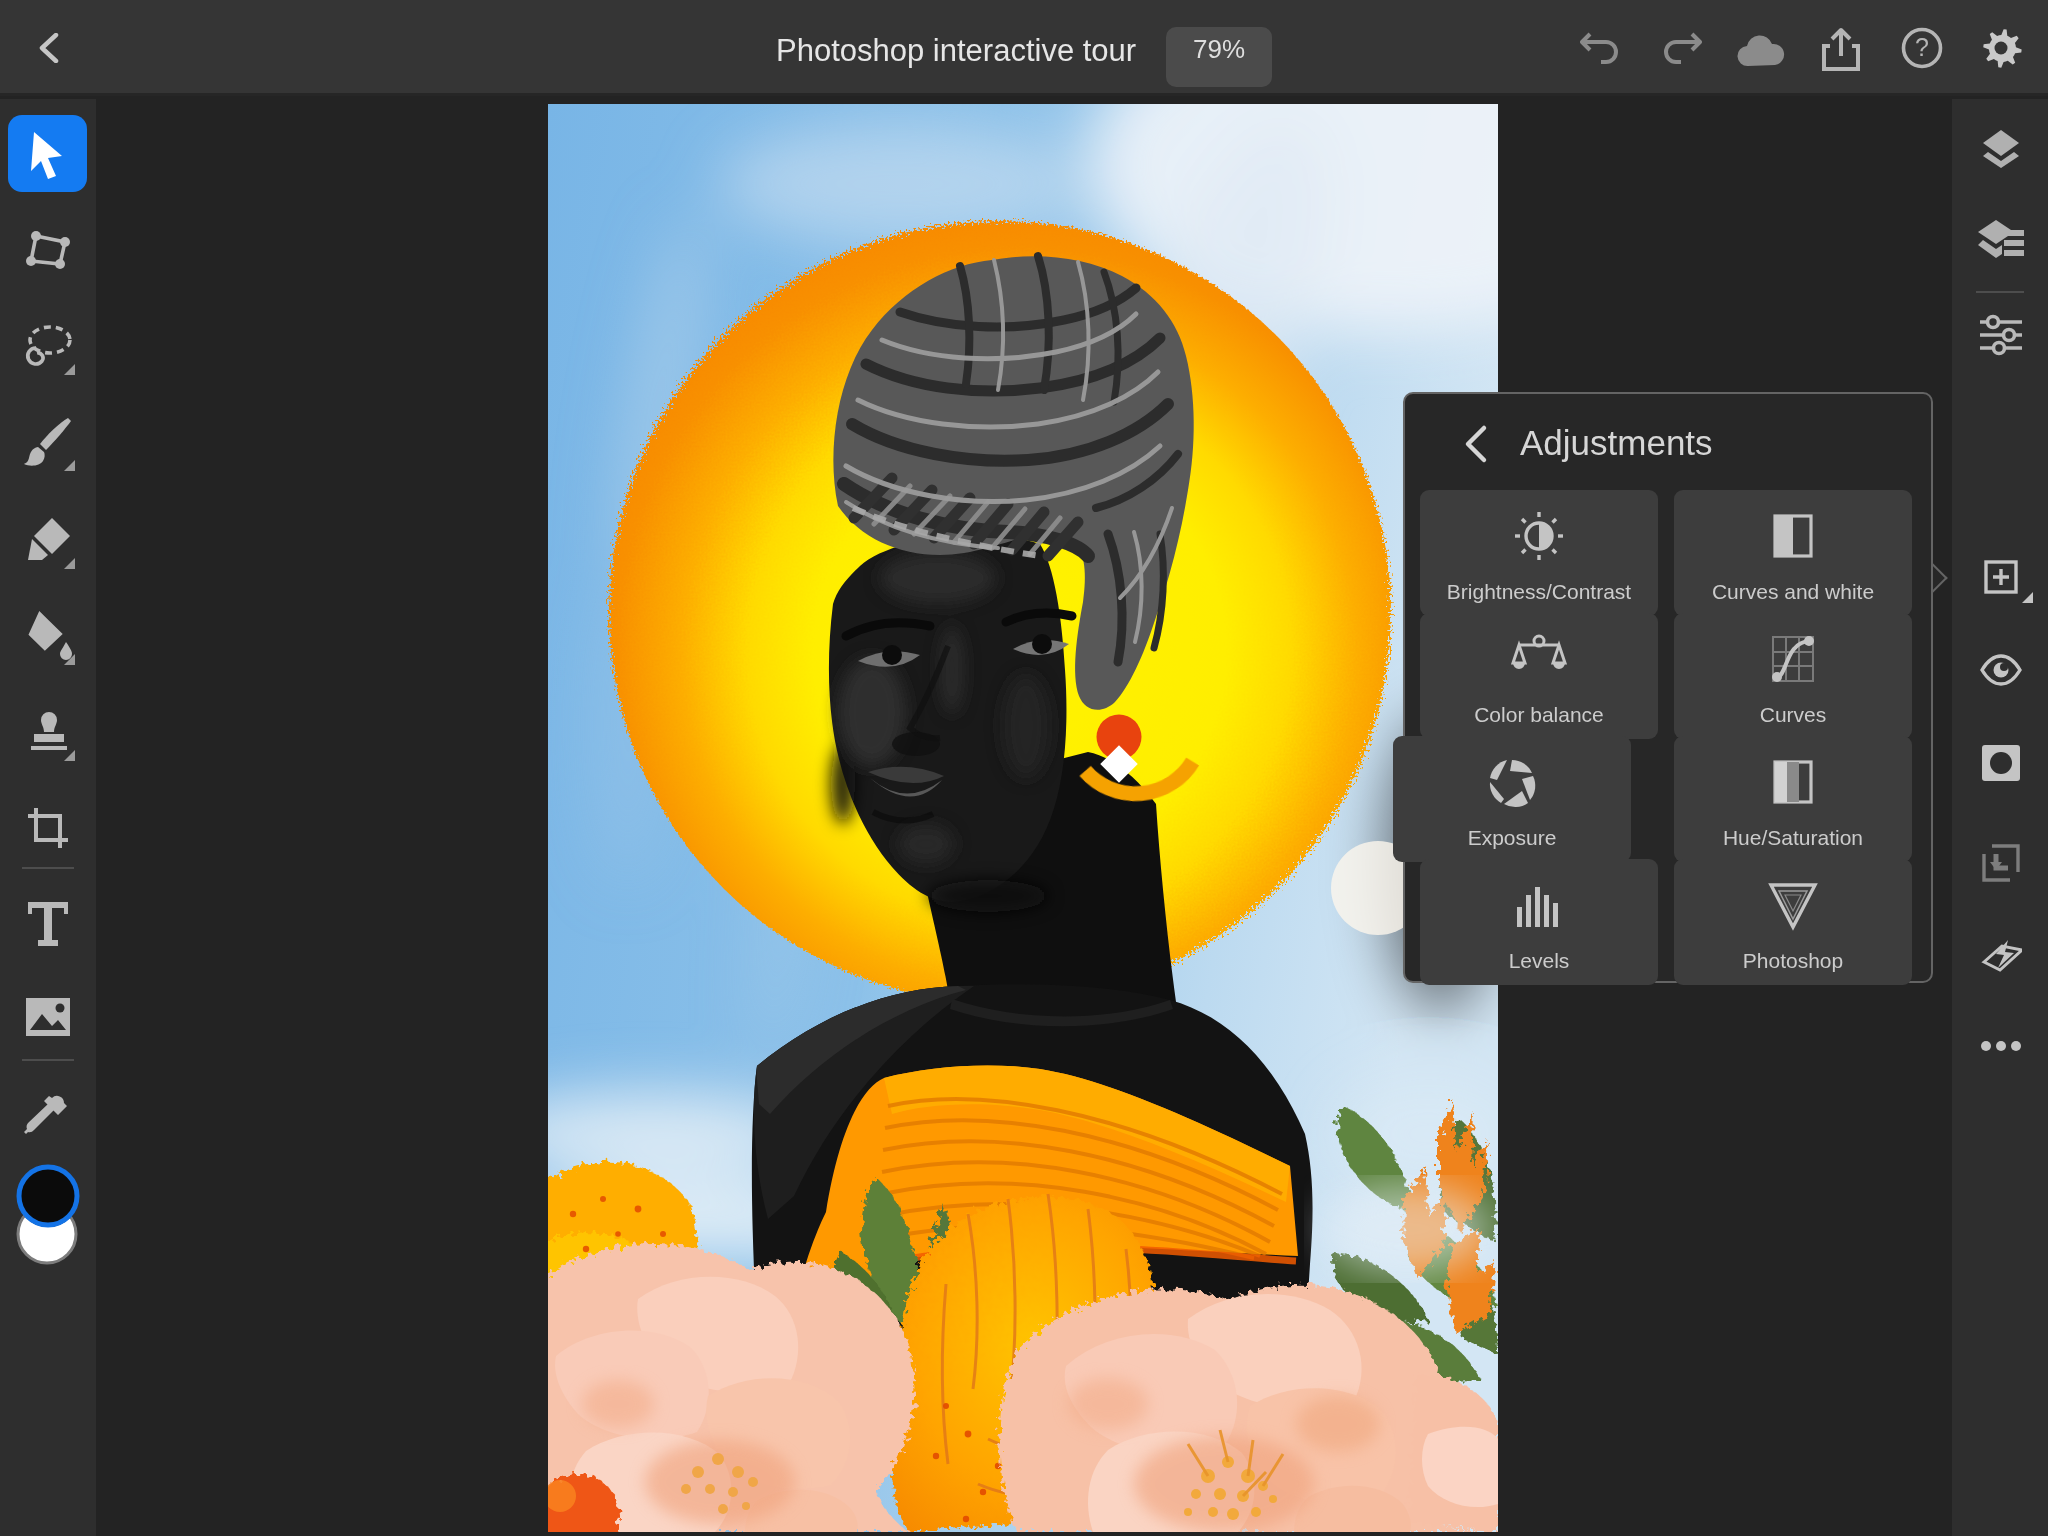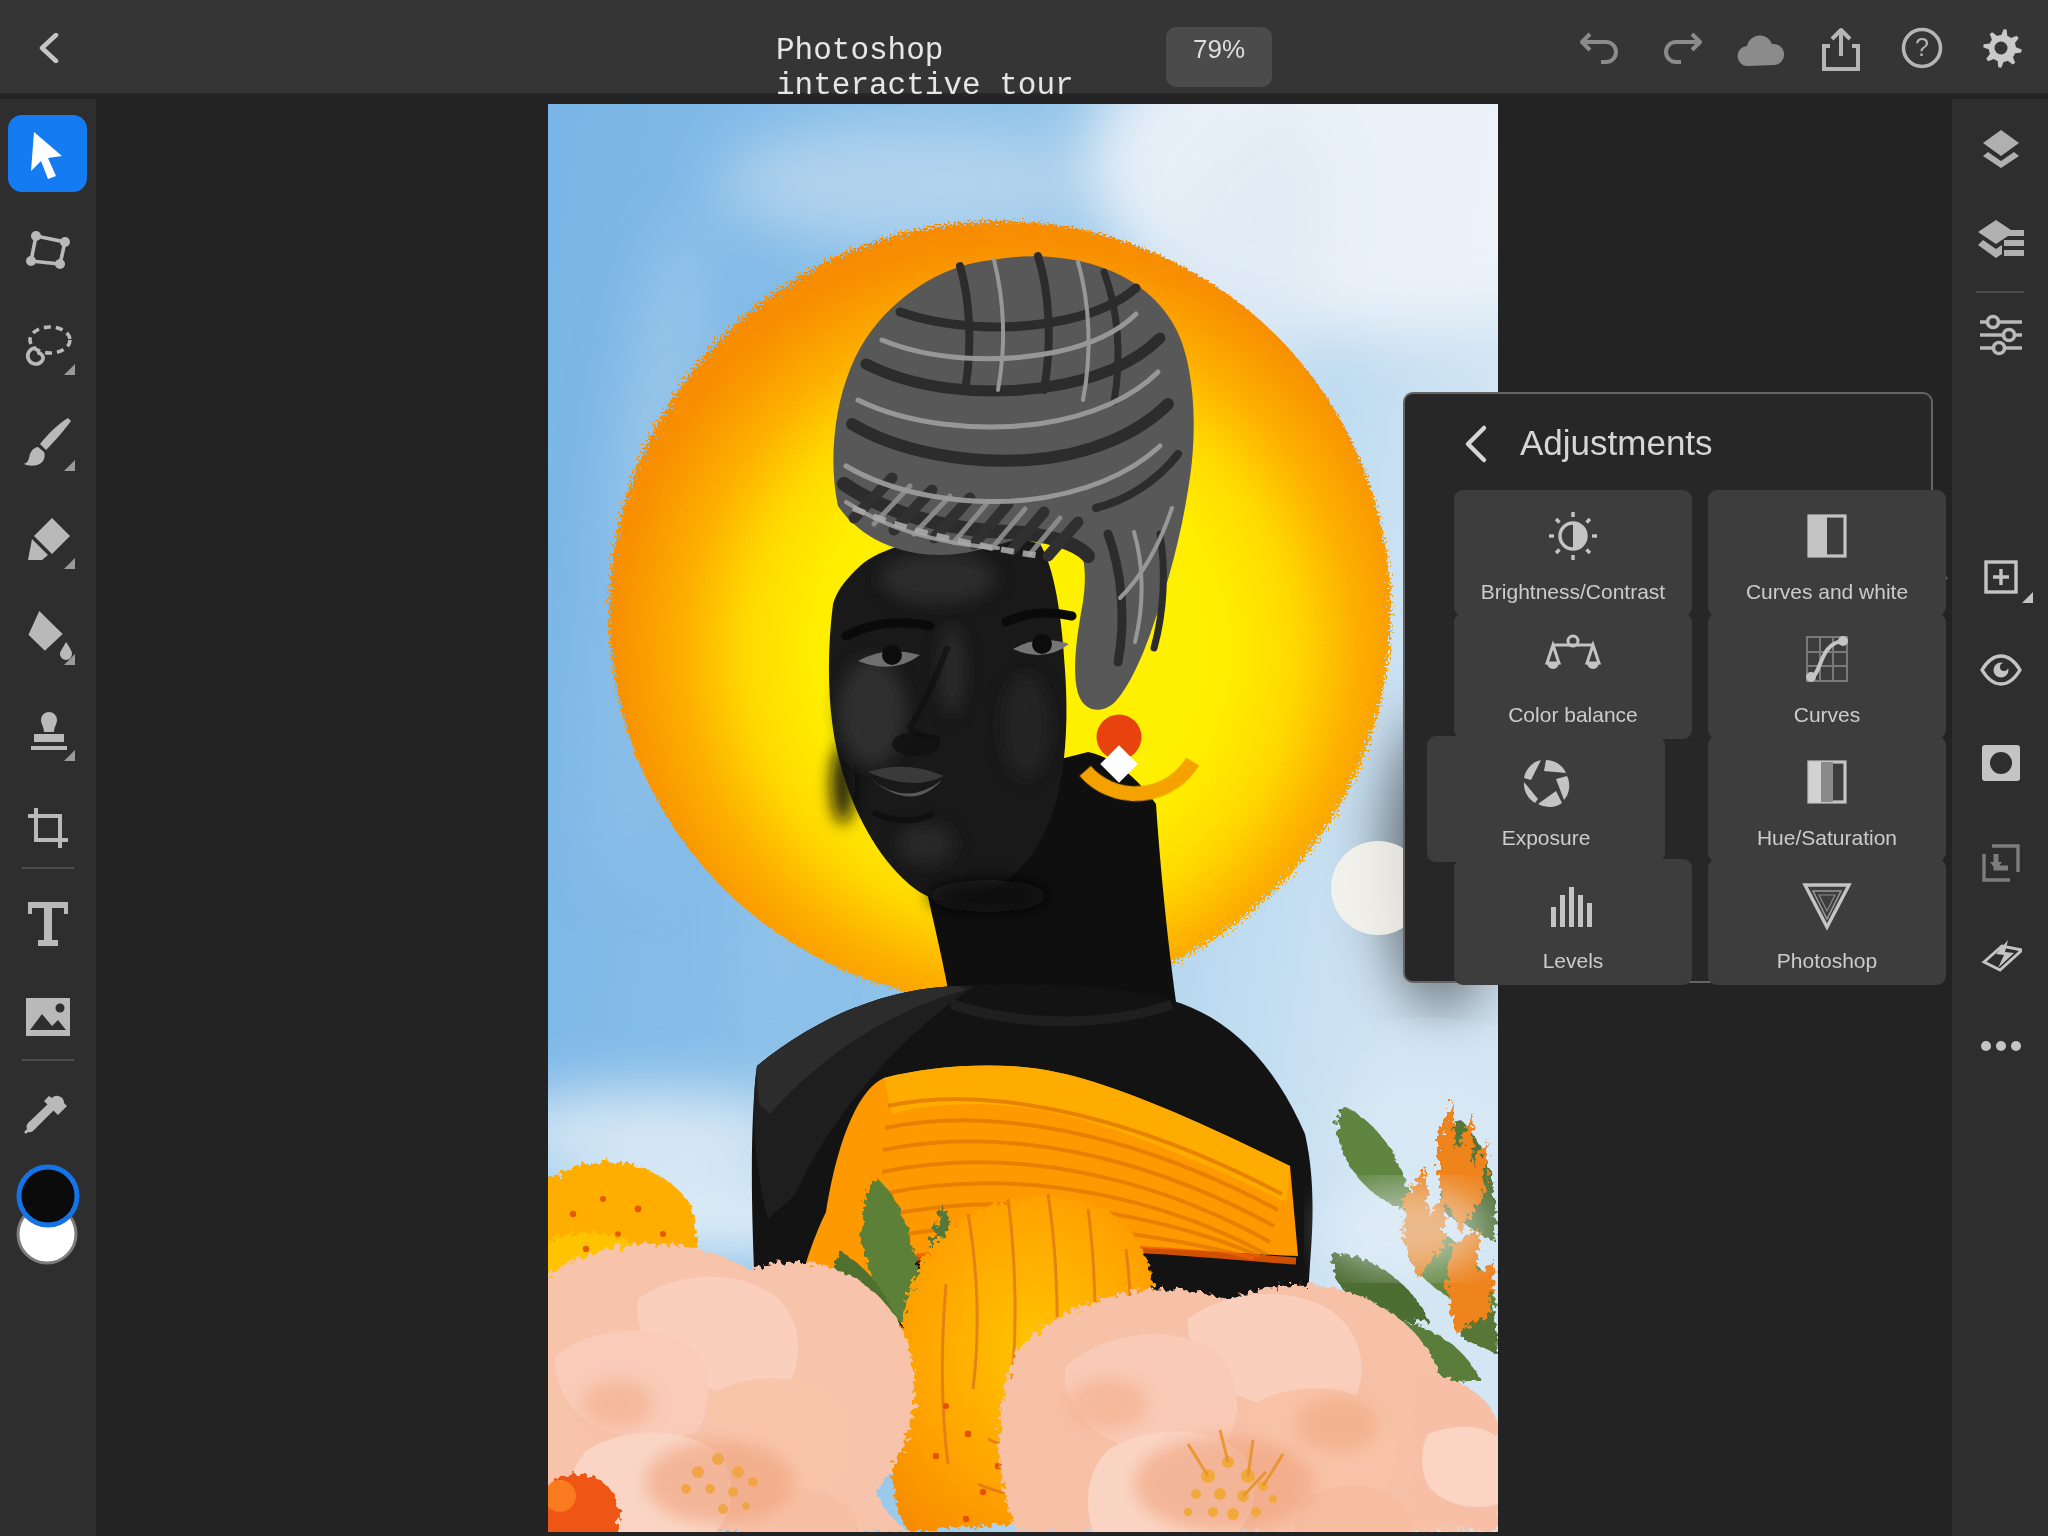--- a/index.html
+++ b/index.html
@@ -7,36 +7,36 @@
     font-family:"Liberation Sans", sans-serif; }
   .abs { position:absolute; }
   #topbar { position:absolute; left:0; top:0; width:2048px; height:96px;
     background:#353535; border-bottom:3px solid #262626; }
   #lefttb { position:absolute; left:0; top:99px; width:96px; height:1437px;
     background:#2e2e2e; }
   #righttb { position:absolute; left:1952px; top:99px; width:96px; height:1437px;
     background:#2e2e2e; }
   #canvas { position:absolute; left:548px; top:104px; width:950px; height:1428px; }
   #title { position:absolute; top:33px; left:776px; width:364px; color:#e6e6e6;
-    font-size:31px; letter-spacing:0px;font-family:Liberation Mono, monospace; }
+    font-size:31px; letter-spacing:0px; }
   #badge { position:absolute; left:1166px; top:27px; width:106px; height:60px;
     background:#4b4b4b; border-radius:10px; color:#dedede; font-size:26px;
     text-align:center; line-height:44px; }
   #movetool { position:absolute; left:8px; top:115px; width:79px; height:77px;
     background:#147bf2; border-radius:14px; }
   .sep { position:absolute; background:#4d4d4d; height:2px; }
   #panel { position:absolute; left:1403px; top:392px; width:530px; height:591px;
     background:#272727; border:2px solid #646464; border-radius:10px; }
   #ppointer { position:absolute; left:1897px; top:557px; width:42px; height:42px;
     background:#272727; border-top:2px solid #646464; border-right:2px solid #646464;
     transform:rotate(45deg); }
   #panelhead { position:absolute; left:1460px; top:420px; width:400px; height:50px; }
   #panelhead span { position:absolute; left:60px; top:3px; font-size:35px; color:#d6d6d6; }
   .pbtn { position:absolute; width:238px; height:126px; background:#3d3d3d;
-    border-radius:9px;margin-left:34px; }
+    border-radius:9px; }
   .pbtn .lbl { position:absolute; width:100%; text-align:center; bottom:12px;
     font-size:21px; color:#cccccc; }
   .pbtn svg { position:absolute; left:50%; top:14px; transform:translateX(-50%); }
   .subtri { position:absolute; width:0; height:0;
     border-left:11px solid transparent; border-bottom:11px solid #9a9a9a; }
 </style>
 </head>
 <body>
 <div id="topbar"></div>
 <div id="lefttb"></div>

